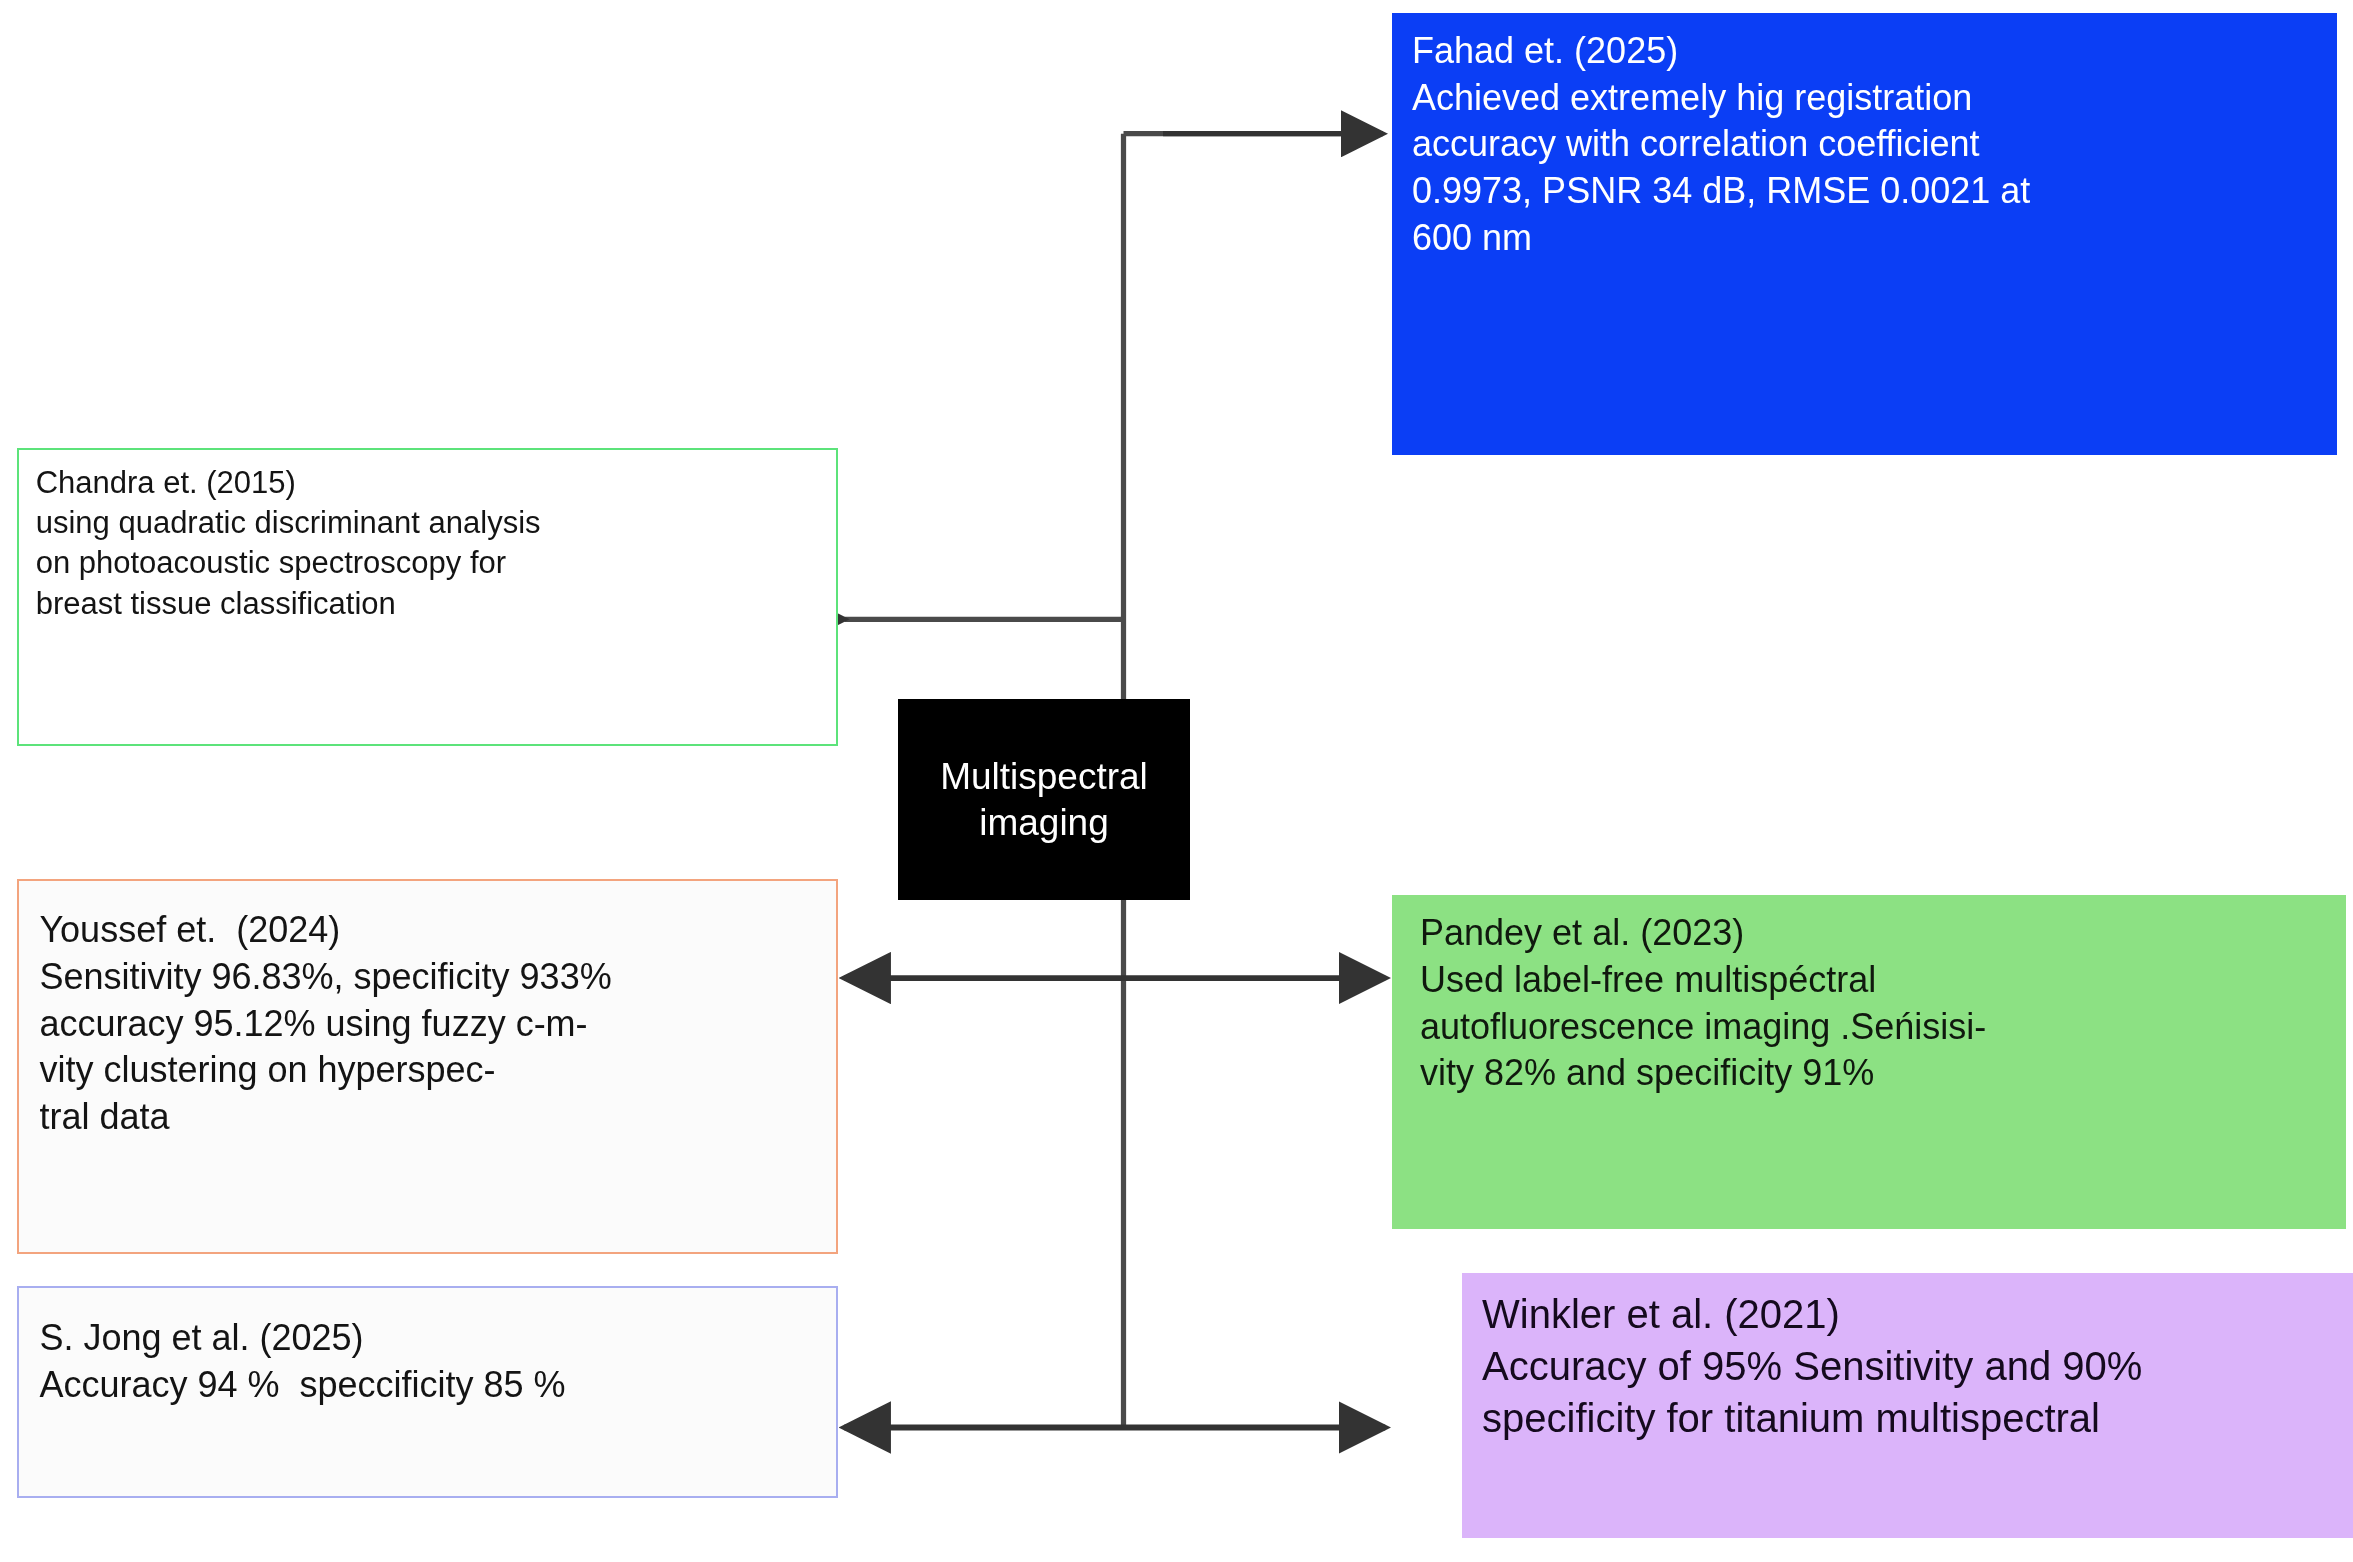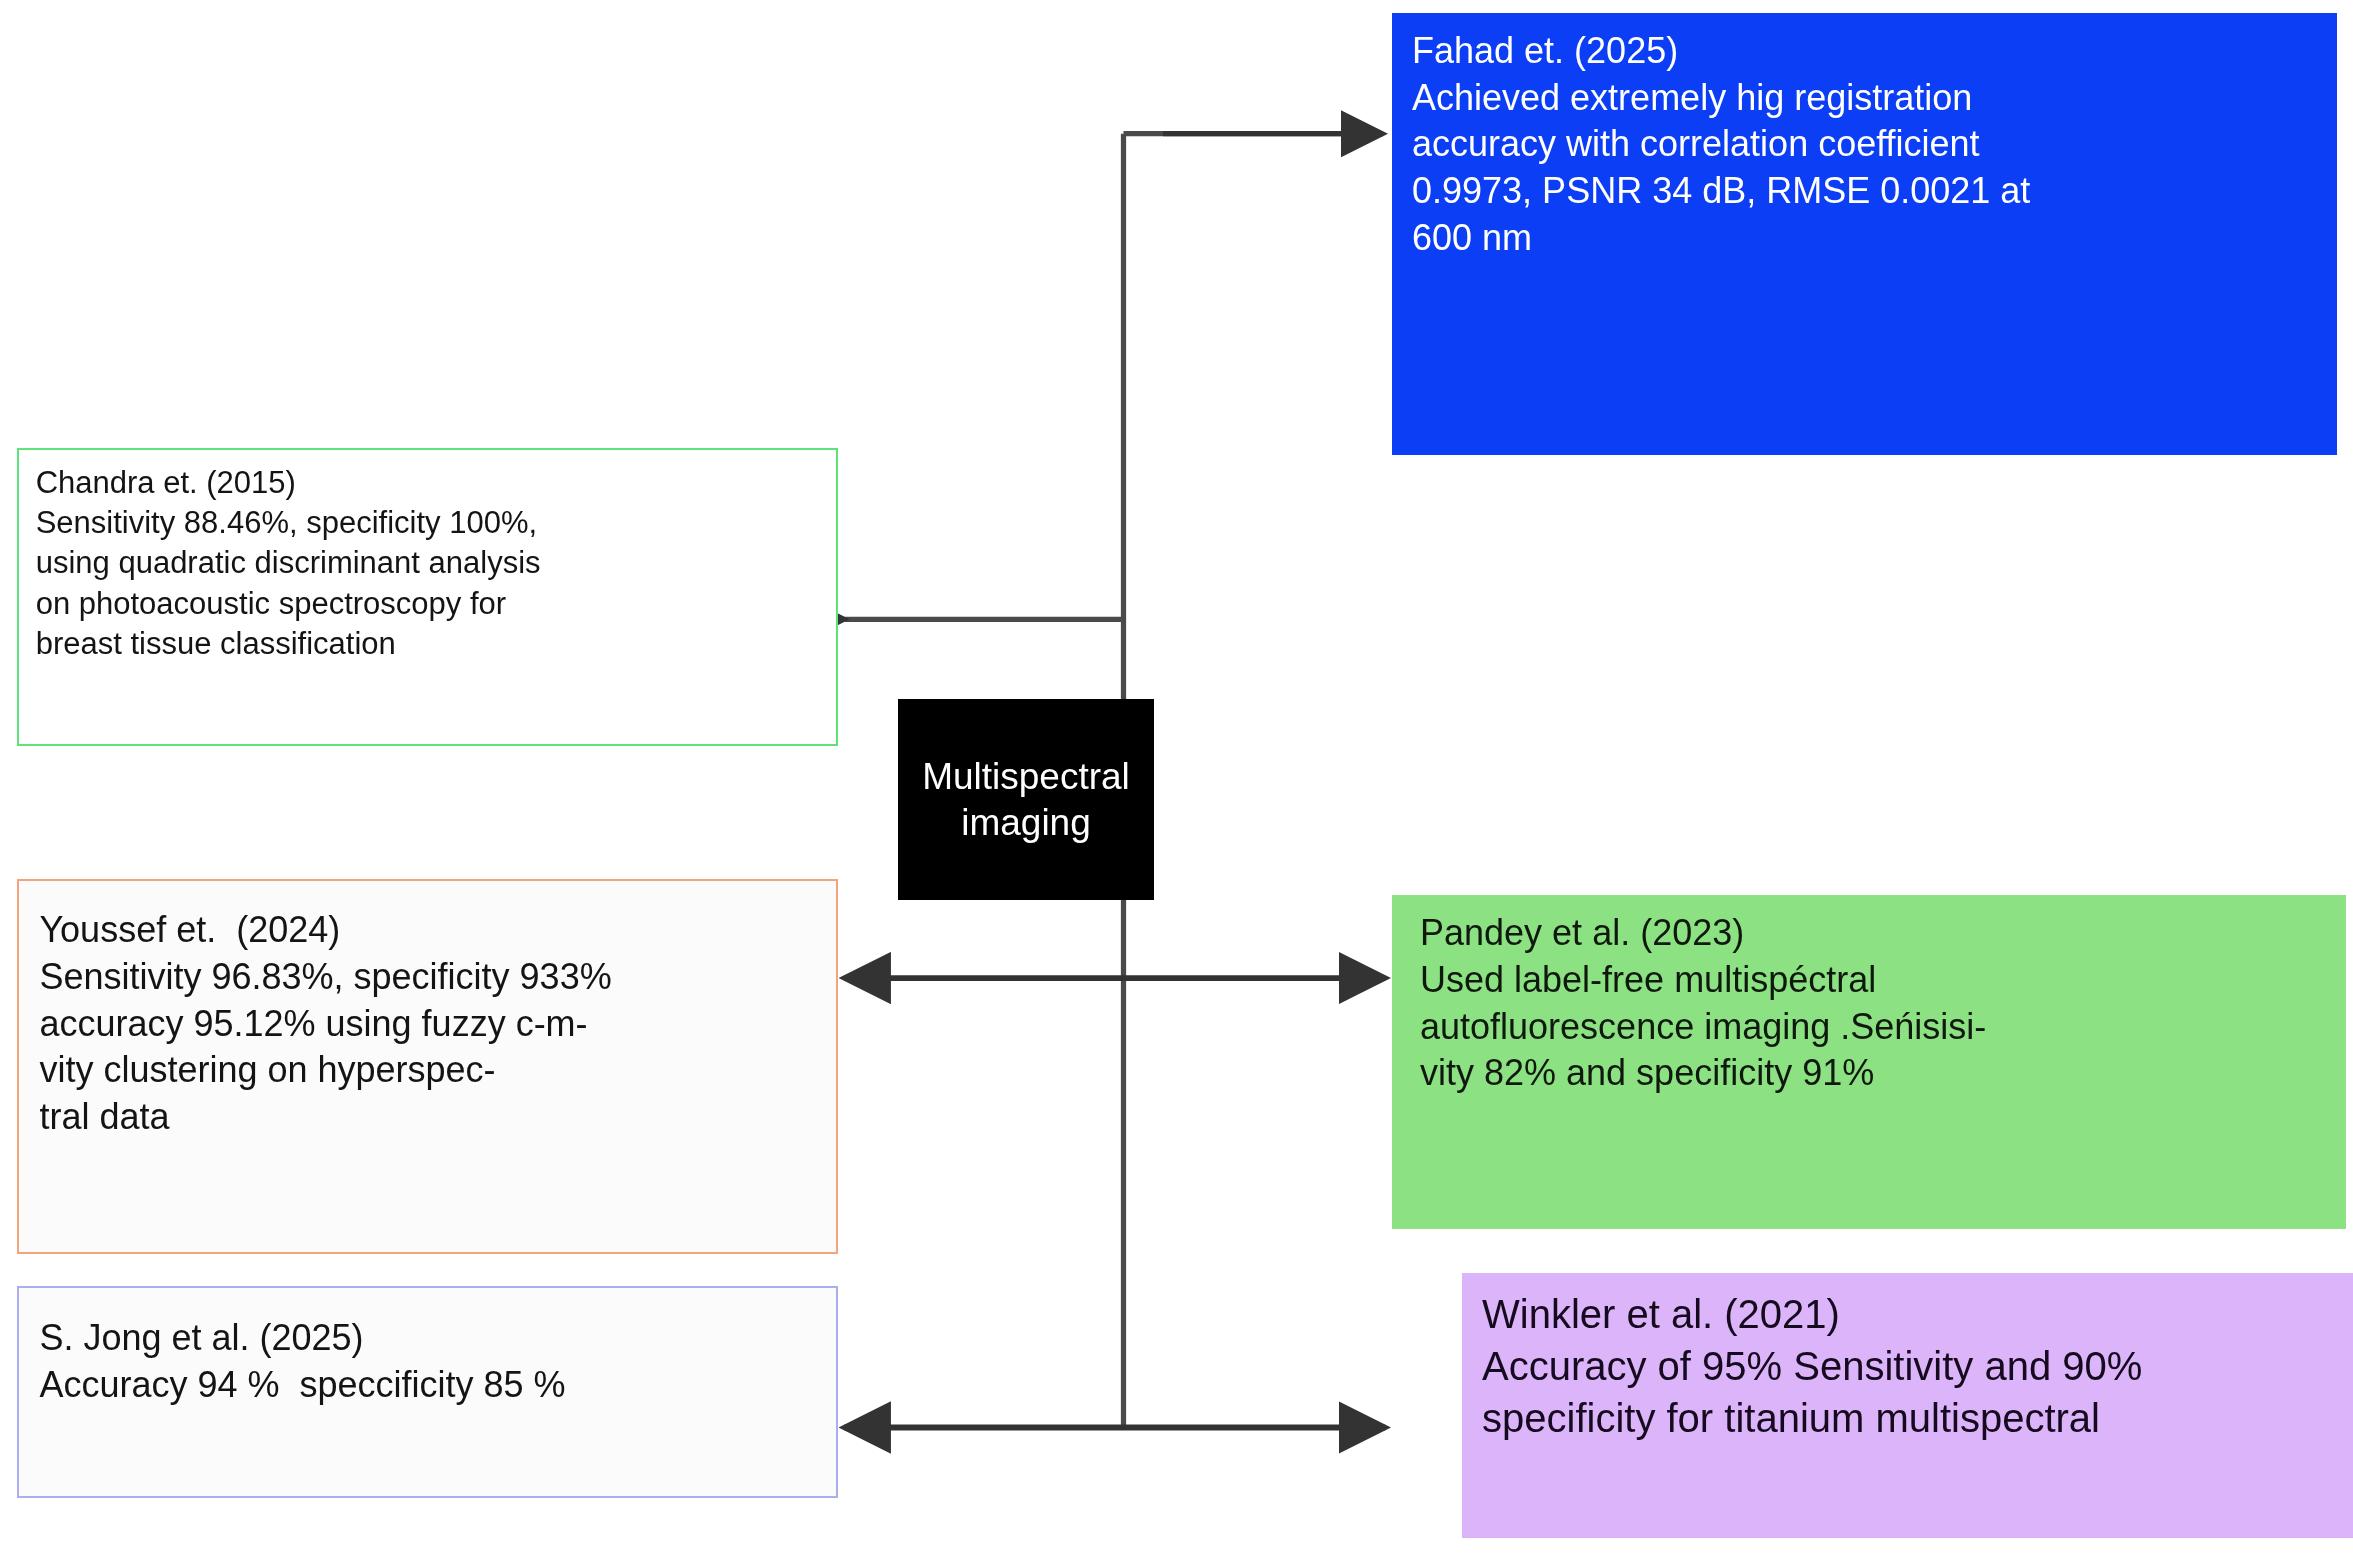--- a/index.html
+++ b/index.html
@@ -23,21 +23,21 @@
   }
   .node .line{
     display:block;
     white-space:pre;
     line-height:1.30;
   }
 
   
   #hub{
     position:absolute;
-    left:898px;top:699px;width:256px;height:201px;
+    left:898px;top:699px;width:292px;height:201px;
     background:#000000;
     z-index:4;
     display:flex;flex-direction:column;align-items:center;justify-content:center;
     box-sizing:border-box;
   }
   #hub .line{
     color:#ffffff;
     font-size:37px;
     line-height:1.22;
     text-align:center;
@@ -132,21 +132,20 @@
   </div>
 
   <div class="node" id="n-winkler">
     <span class="line">Winkler et al. (2021)</span>
     <span class="line">Accuracy of 95% Sensitivity and 90%</span>
     <span class="line">specificity for titanium multispectral</span>
   </div>
 
   <div class="node" id="n-chandra">
     <span class="line">Chandra et. (2015)</span>
-    <span class="line">Sensitivity 88.46%, specificity 100%,</span>
     <span class="line">using quadratic discriminant analysis</span>
     <span class="line">on photoacoustic spectroscopy for</span>
     <span class="line">breast tissue classification</span>
   </div>
 
   <div class="node" id="n-youssef">
     <span class="line">Youssef et.  (2024)</span>
     <span class="line">Sensitivity 96.83%, specificity 933%</span>
     <span class="line">accuracy 95.12% using fuzzy c-m-</span>
     <span class="line">vity clustering on hyperspec-</span>

